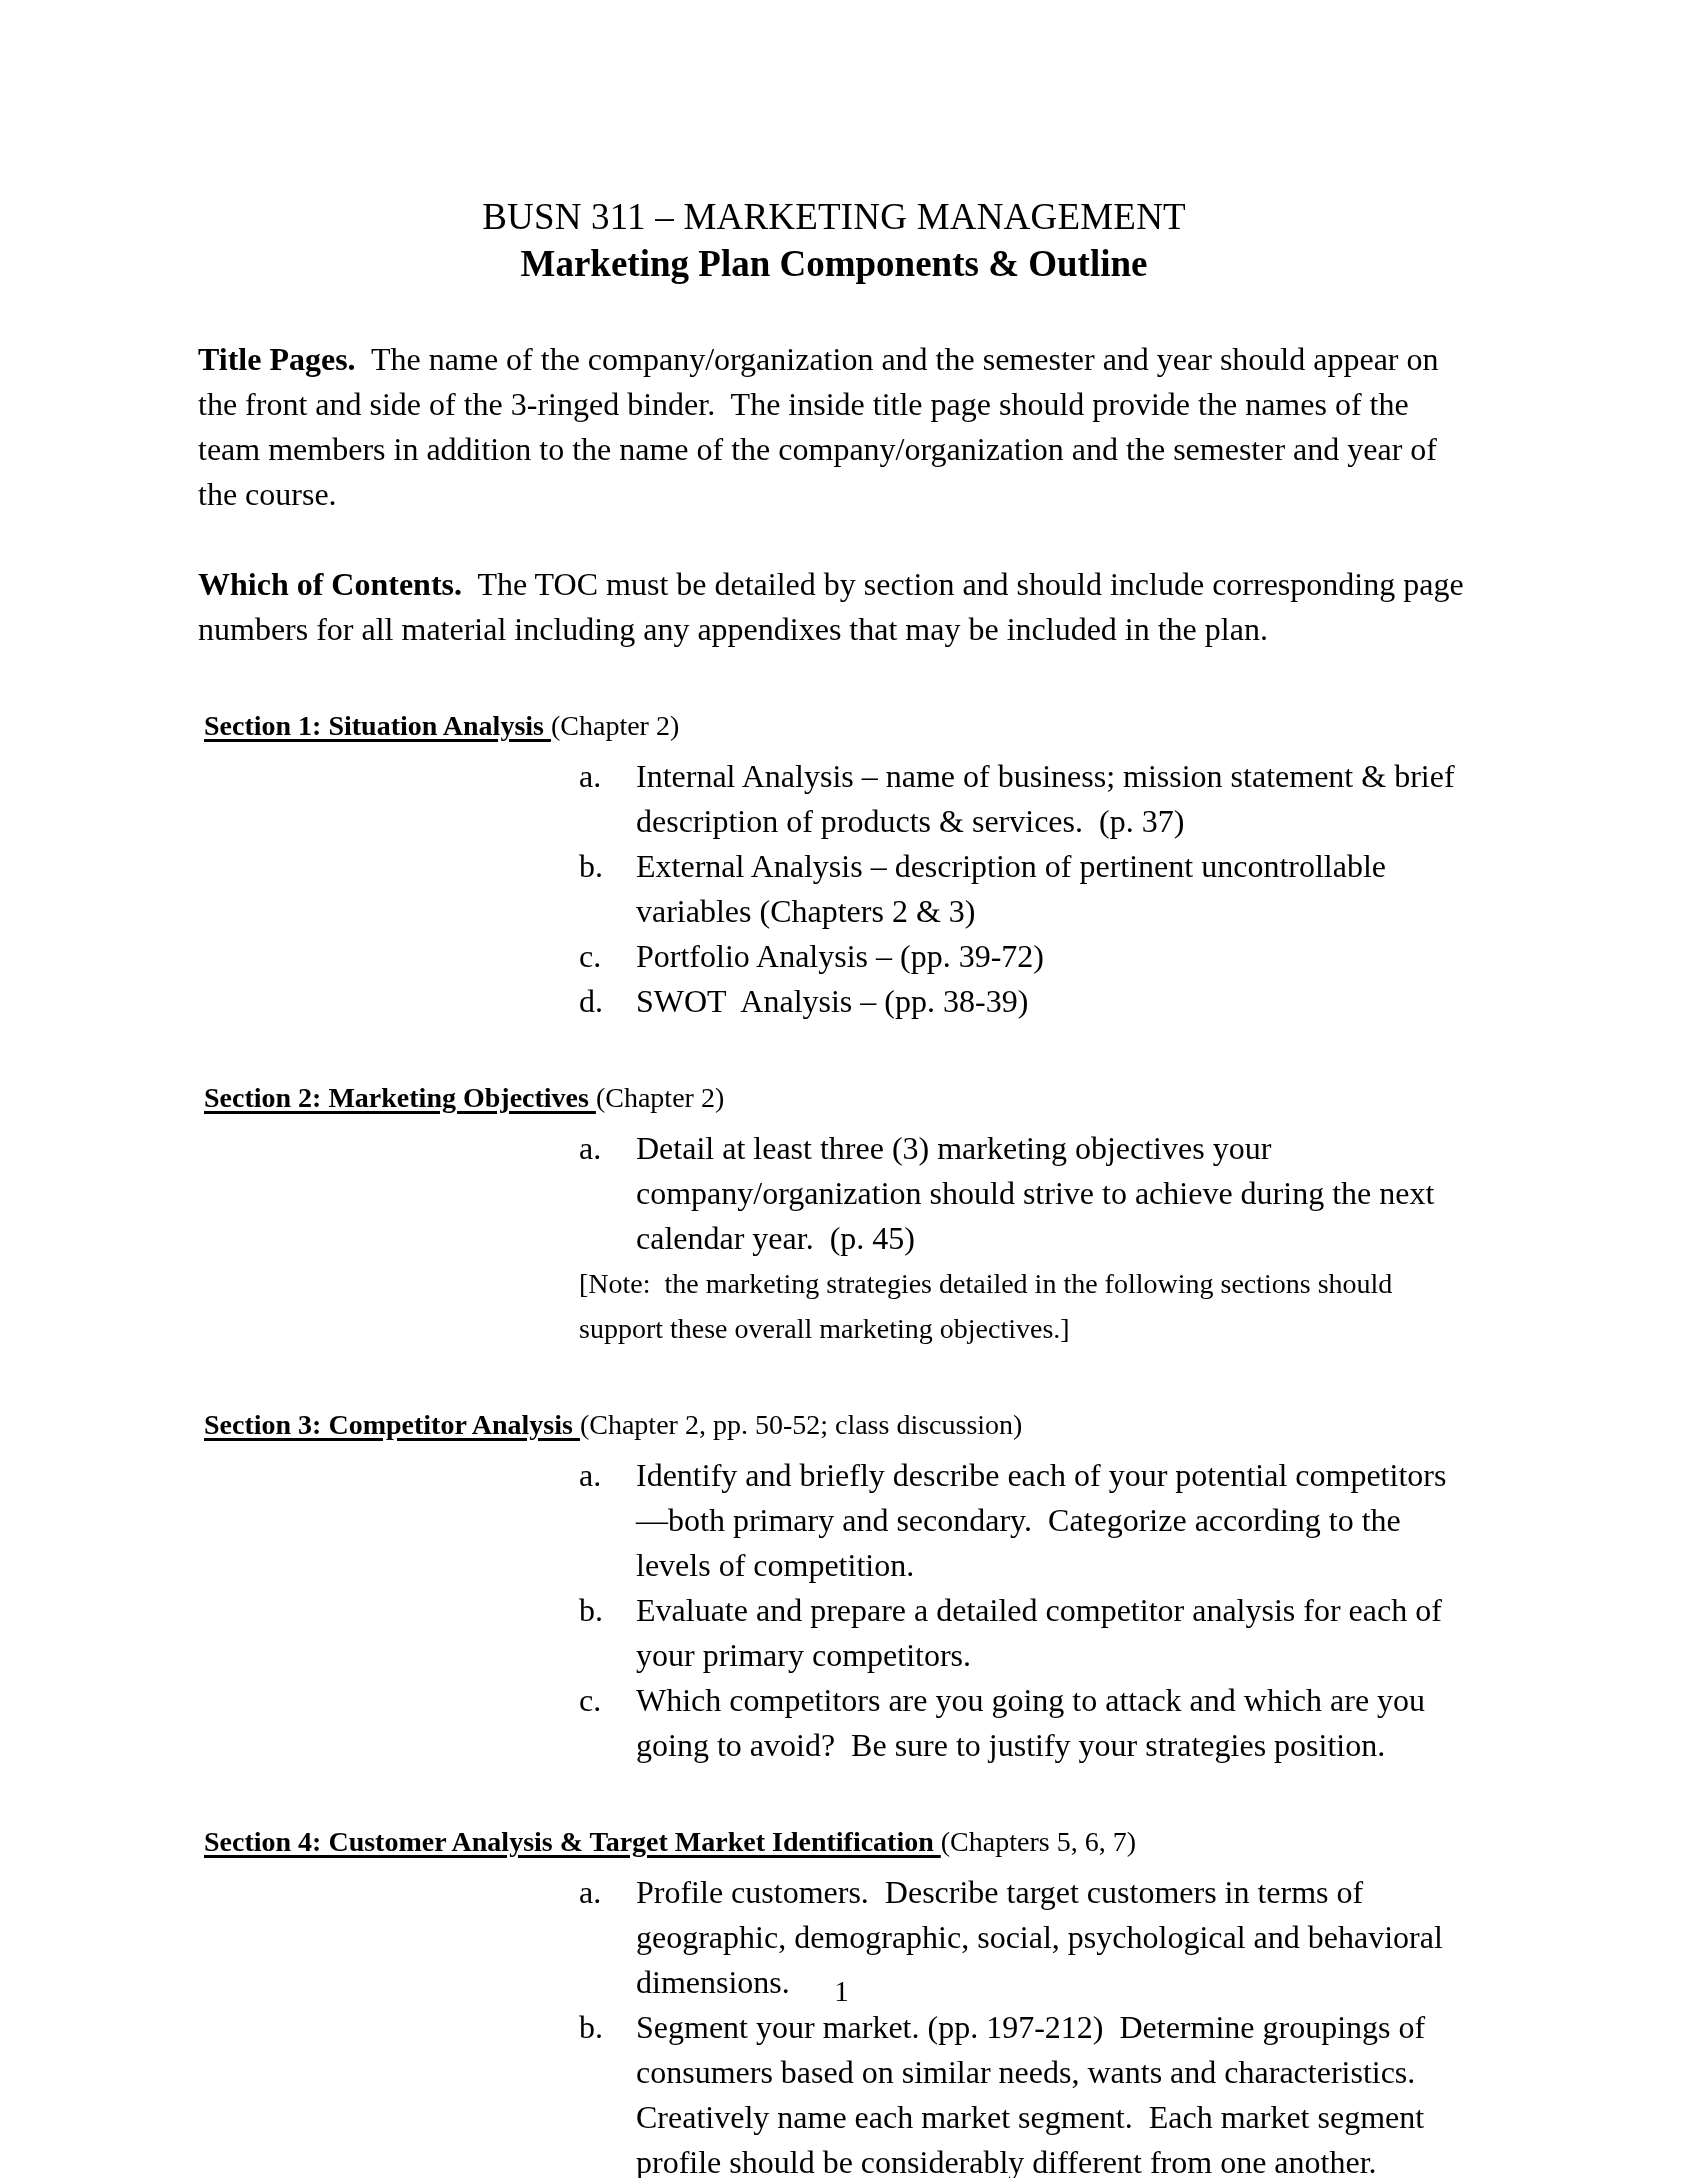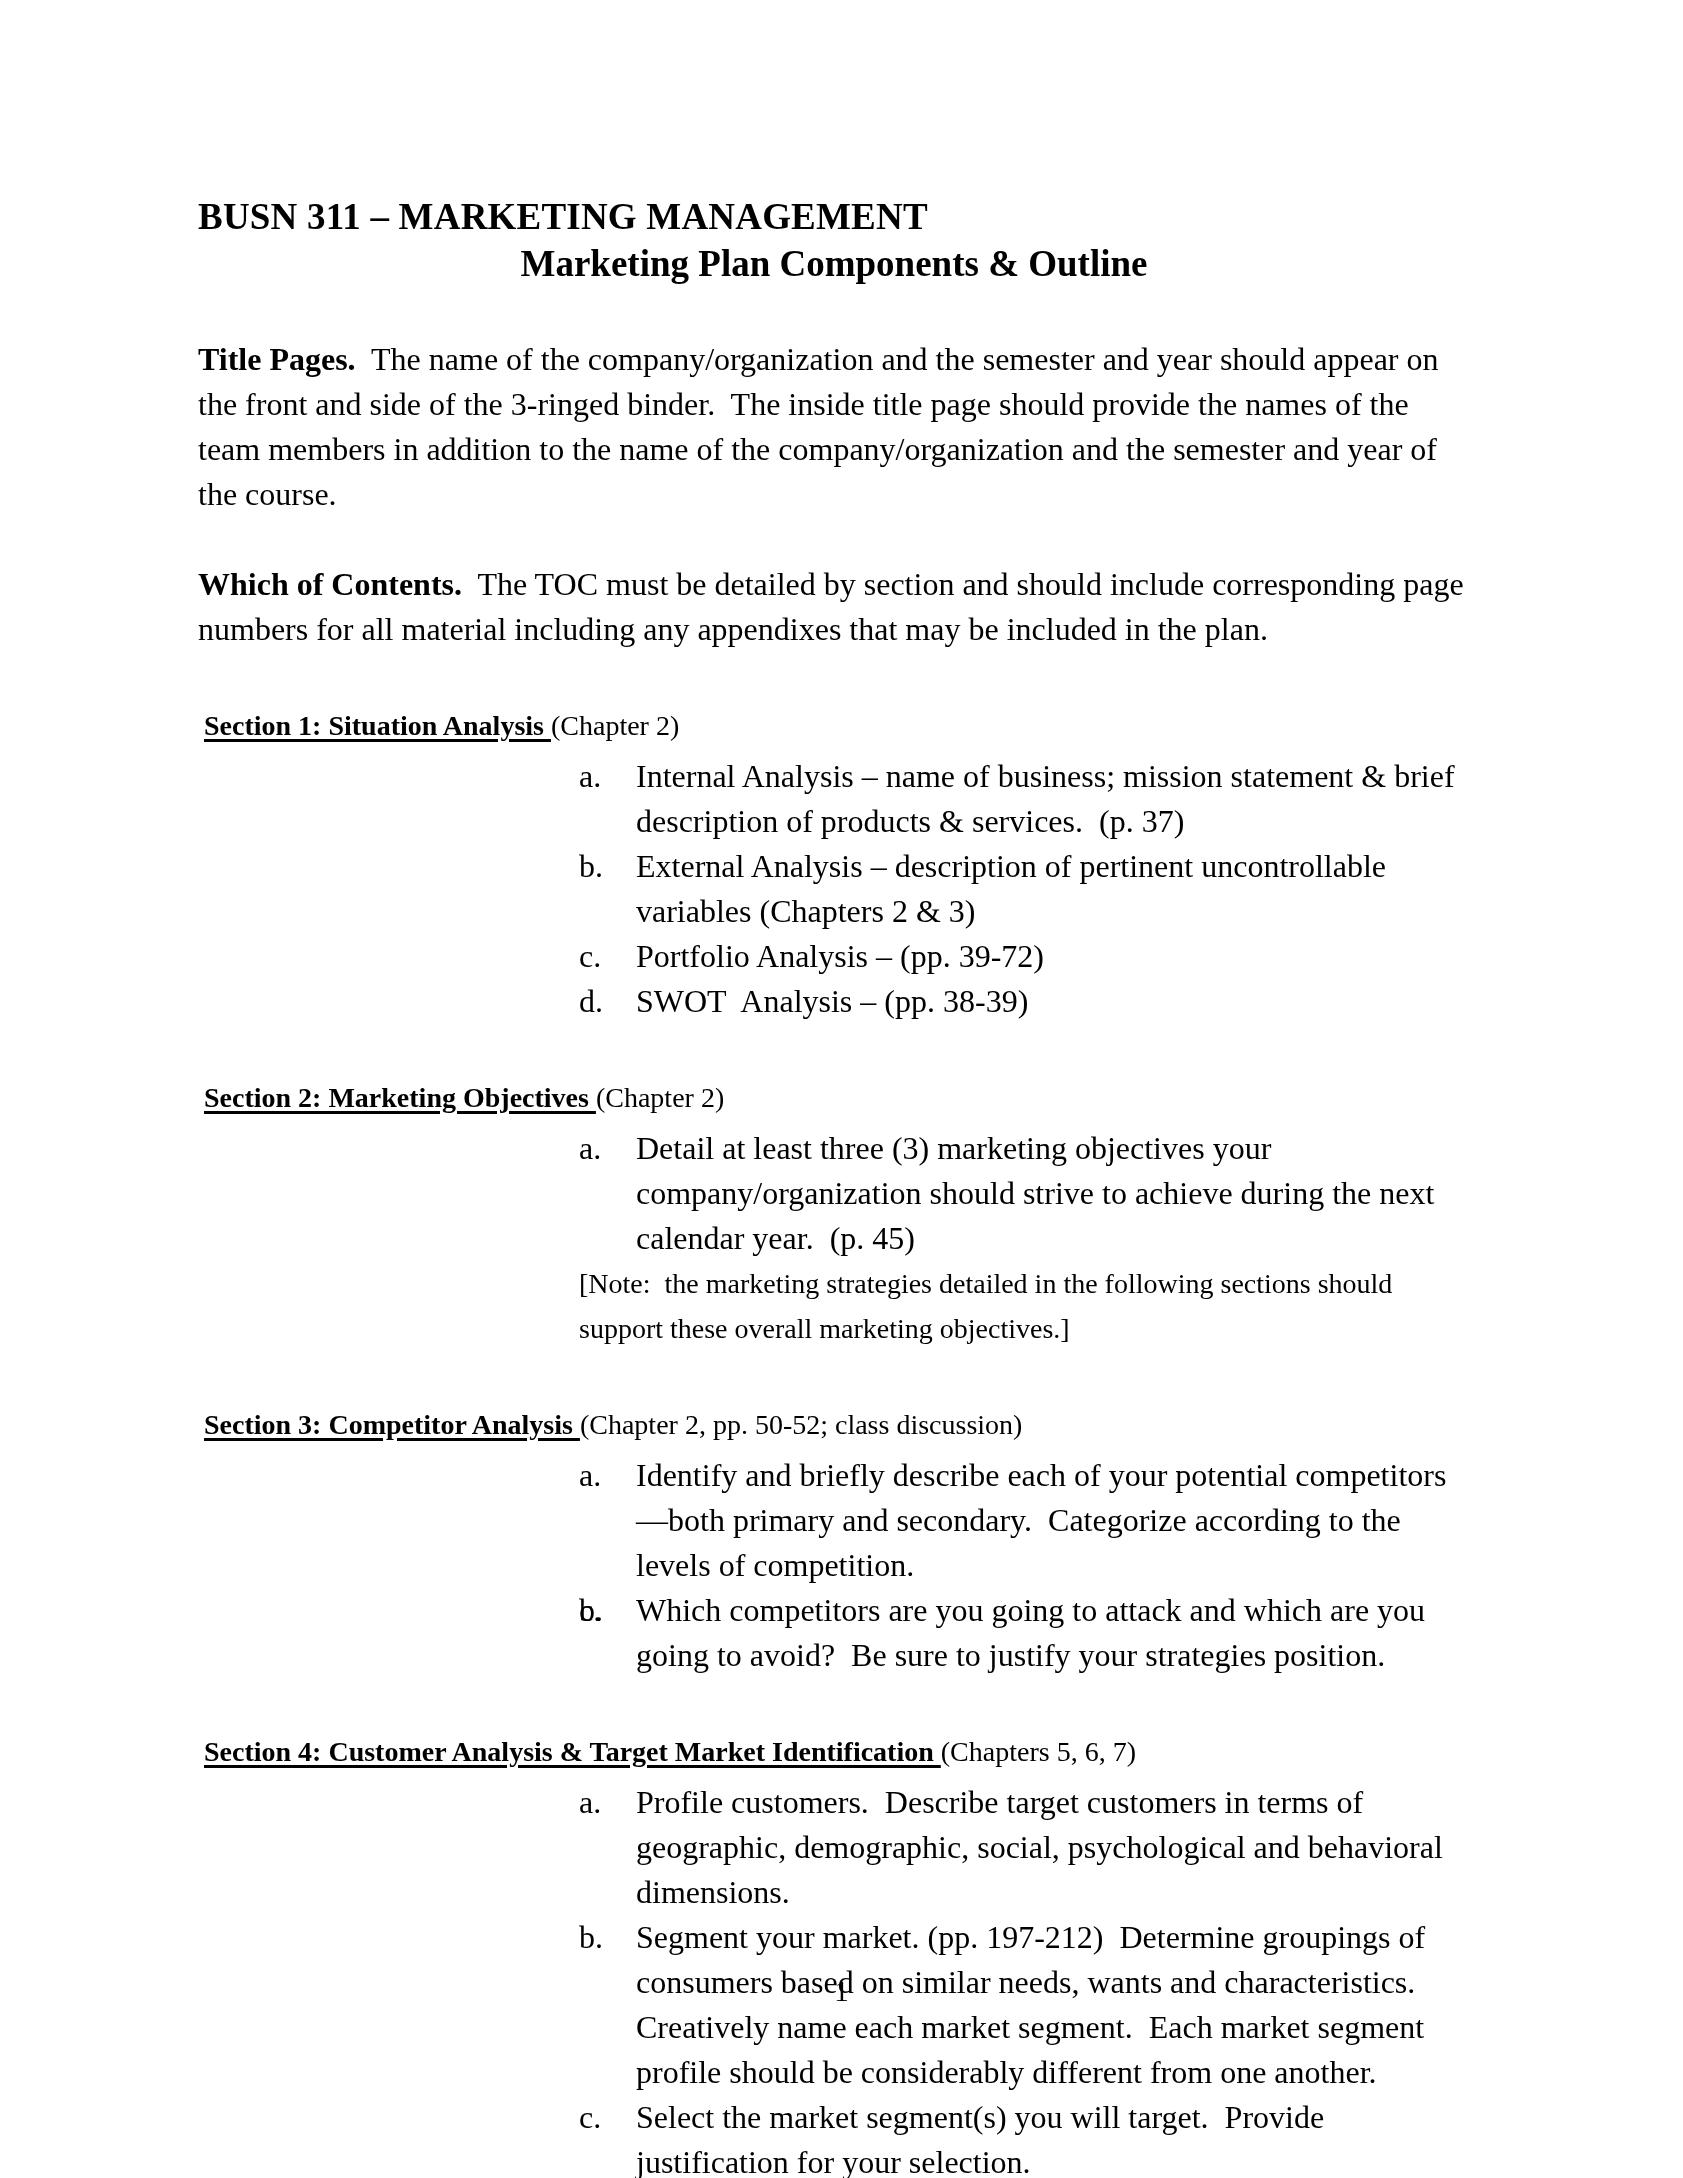--- a/index.html
+++ b/index.html
@@ -29,21 +29,22 @@
     width: 8px; height: 2178px;
     background: #ffffff;
   }
   .content {
     position: absolute;
     left: 198px;
     top: 193px;
     width: 1272px;
   }
   .doc-title {
-    font-weight: bold;
+    text-align: center;
+    font-weight: normal;
     font-size: 37px;
     line-height: 47px;
     letter-spacing: 0.2px;
   }
   .doc-subtitle {
     text-align: center;
     font-weight: bold;
     font-size: 37px;
     line-height: 47px;
     margin-bottom: 4px;
@@ -140,21 +141,21 @@
         <div class="block-gap"></div>
         <div class="section-head"><span class="u">Section 2:  Marketing Objectives </span><span>(Chapter 2)</span></div>
         <ol class="alpha">
           <li><span class="marker">a.</span><span>Detail at least three (3) marketing objectives your company/organization should strive to achieve during the next calendar year.  (p. 45)</span></li>
         </ol>
         <div class="note-line">[Note:  the marketing strategies detailed in the following sections should support these overall marketing objectives.]</div>
         <div class="block-gap"></div>
         <div class="section-head"><span class="u">Section 3:  Competitor Analysis </span><span>(Chapter 2, pp. 50-52; class discussion)</span></div>
         <ol class="alpha">
           <li><span class="marker">a.</span><span>Identify and briefly describe each of your potential competitors—both primary and secondary.  Categorize according to the levels of competition.</span></li>
-          <li><span class="marker">b.</span></li>
+          <li><span class="marker">b.</span><span>Evaluate and prepare a detailed competitor analysis for each of your primary competitors.</span></li>
           <li><span class="marker">c.</span><span>Which competitors are you going to attack and which are you going to avoid?  Be sure to justify your strategies position.</span></li>
         </ol>
         <div class="block-gap"></div>
         <div class="section-head"><span class="u">Section 4:  Customer Analysis &amp; Target Market Identification </span><span>(Chapters 5, 6, 7)</span></div>
         <ol class="alpha">
           <li><span class="marker">a.</span><span>Profile customers.  Describe target customers in terms of geographic, demographic, social, psychological and behavioral dimensions.</span></li>
           <li><span class="marker">b.</span><span>Segment your market. (pp. 197-212)  Determine groupings of consumers based on similar needs, wants and characteristics.  Creatively name each market segment.  Each market segment profile should be considerably different from one another.</span></li>
           <li><span class="marker">c.</span><span>Select the market segment(s) you will target.  Provide justification for your selection.</span></li>
         </ol>
       </div>

